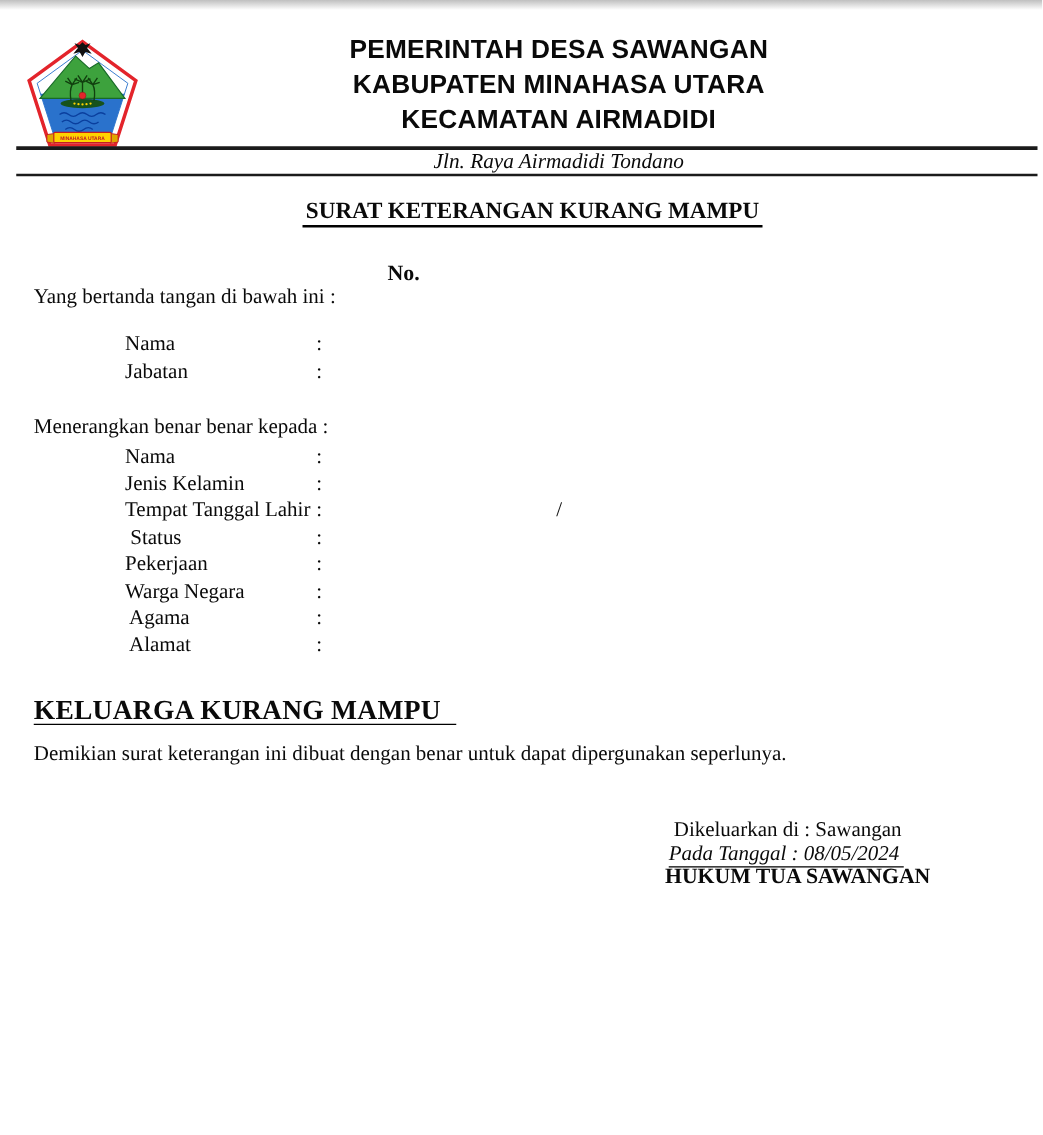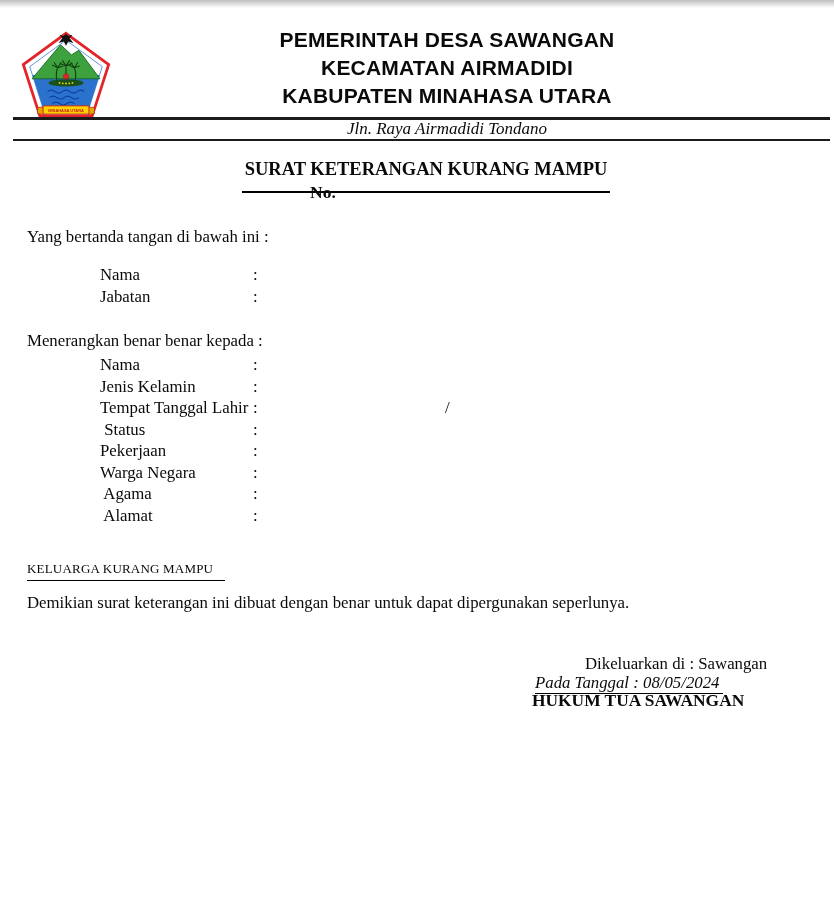--- a/index.html
+++ b/index.html
@@ -14,35 +14,35 @@
         font-family:"Liberation Sans",sans-serif;font-weight:bold;
         font-size:21px;line-height:28px;letter-spacing:.2px;}
   .address{left:110px;right:50px;top:119px;text-align:center;
         font-style:italic;font-size:17px;line-height:20px;}
   .rule{left:13px;right:4px;background:#1b1b1b;}
   .rule-top{top:117px;height:2.5px;}
   .rule-bottom{top:139px;height:1.6px;}
   
   .title{left:18px;right:0;top:158px;text-align:center;font-weight:bold;
         font-size:18.5px;line-height:22px;}
-  .title .u{border-bottom:2px solid #000;padding:0 3px 12px 3px;}
-  .no-bold{font-weight:bold;font-size:17.5px;line-height:21px;}
+  .title .u{border-bottom:2px solid #000;padding:0 3px 1px 3px;}
+  .no-bold{font-weight:bold;font-size:17.5px;line-height:21px;margin-top:26px;}
   
   .t{font-size:16.8px;line-height:21px;}
   .row{left:0;right:0;height:21px;}
   .f-label{position:absolute;left:100px;white-space:pre;}
   .f-colon{position:absolute;left:253px;}
   .f-slash{position:absolute;left:445px;}
   .stmt1{left:27px;top:535px;white-space:nowrap;letter-spacing:-0.35px;}
   .stmt2{left:27px;top:557px;}
-  .stmt2 .u{display:inline-block;font-weight:normal;font-size:13px;letter-spacing:.2px;
+  .stmt2 .u{display:inline-block;font-weight:bold;font-size:22px;letter-spacing:.2px;
         border-bottom:1.8px solid #000;padding:0 12px 1px 0;}
   .closing{left:27px;top:592px;}
   
-  .sig-place{left:539px;top:653px;margin-left:46px;}
+  .sig-place{left:539px;top:653px;}
   .sig-date{left:535px;top:672px;}
   .sig-date .u{display:inline-block;border-bottom:1.5px solid #000;padding:0 4px 0 0;font-style:italic;}
   .sig-title{left:532px;top:690px;font-weight:bold;font-size:17.4px;line-height:21px;}
   .nip{left:534px;top:858px;font-weight:bold;font-size:18px;line-height:21px;}
 </style>
 </head>
 <body>
 
 <div class="page">
   <div class="abs top-shadow"></div>
@@ -75,22 +75,22 @@
       <polygon points="19,83.5 26,82.5 26,91 19,90" fill="#e0a800" stroke="#c21d24" stroke-width="0.8"></polygon>
       <polygon points="81,83.5 74,82.5 74,91 81,90" fill="#e0a800" stroke="#c21d24" stroke-width="0.8"></polygon>
       <rect x="25" y="81.5" width="50" height="9" rx="1" stroke="#c21d24" stroke-width="1" fill="#ffd200"></rect>
       <text x="50" y="88" text-anchor="middle" font-size="4.3" font-weight="bold" font-family="Liberation Sans, sans-serif" fill="#c21d24">MINAHASA UTARA</text>
     </g>
     <path d="M50,3 L47.5,5.5 L43,4 L46,8 L42,13 L47.5,11.5 L50,16 L52.5,11.5 L58,13 L54,8 L57,4 L52.5,5.5 Z" fill="#111111"></path>
   </svg>
 
   <div class="abs hdr-text">
     <div>PEMERINTAH DESA SAWANGAN</div>
+    <div>KABUPATEN MINAHASA UTARA</div>
     <div>KECAMATAN AIRMADIDI</div>
-    <div>KABUPATEN MINAHASA UTARA</div>
   </div>
   <div class="abs rule rule-top"></div>
   <div class="abs address">Jln. Raya Airmadidi Tondano</div>
   <div class="abs rule rule-bottom"></div>
 
   <div class="abs title">
     <span class="u">SURAT KETERANGAN KURANG MAMPU</span>
   </div>
   <div class="abs no-bold" style="left:310px;top:182px;">No.</div>
 

